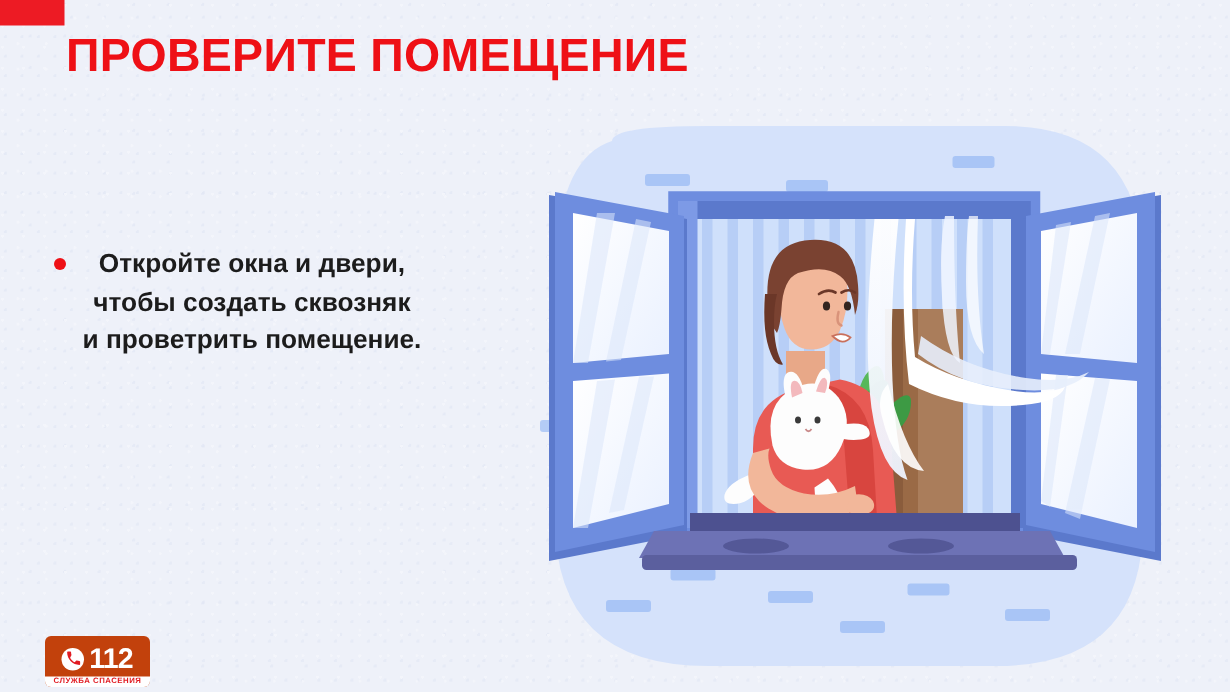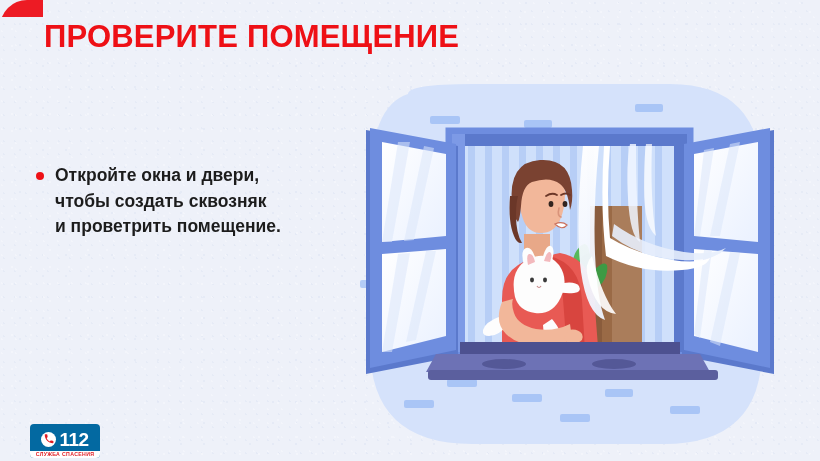--- a/index.html
+++ b/index.html
@@ -12,21 +12,20 @@
     overflow: hidden;
     background: #eef1f9;
     font-family: "Liberation Sans", sans-serif;
     position: relative;
   }
   #slide {
     position: absolute;
     inset: 0;
     background: #eef1f9;
     overflow: hidden;
-    border-radius: 27px;
   }
   
   #noise {
     position: absolute;
     inset: 0;
     pointer-events: none;
     opacity: .35;
     background-image:
       radial-gradient(circle at 12% 24%, rgba(255,255,255,.9) 0 1px, transparent 1px),
       radial-gradient(circle at 63% 71%, rgba(255,255,255,.9) 0 1px, transparent 1px),
@@ -59,20 +58,21 @@
 
   
   #body-block {
     position: absolute;
     left: 36px; top: 163px;
     width: 320px;
   }
   #body-block .bullet-row {
     display: flex;
     align-items: flex-start;
+    text-align: center;
   }
   #bullet-dot {
     width: 8px; height: 8px;
     border-radius: 50%;
     background: #ee1016;
     margin-top: 9px;
     margin-right: 11px;
     flex: 0 0 auto;
   }
   #body-text {
@@ -86,21 +86,21 @@
 
   
   #footer {
     position: absolute;
     left: 30px; top: 424px;
     display: flex;
     align-items: flex-start;
   }
   #logo-badge {
     width: 70px; height: 34px;
-    background: #0369a1;
+    background: #c2410c;
     border-radius: 4px;
     position: relative;
     display: flex;
     align-items: center;
     justify-content: center;
     flex: 0 0 auto;
     overflow: hidden;
   }
   #logo-inner {
     display: flex;

